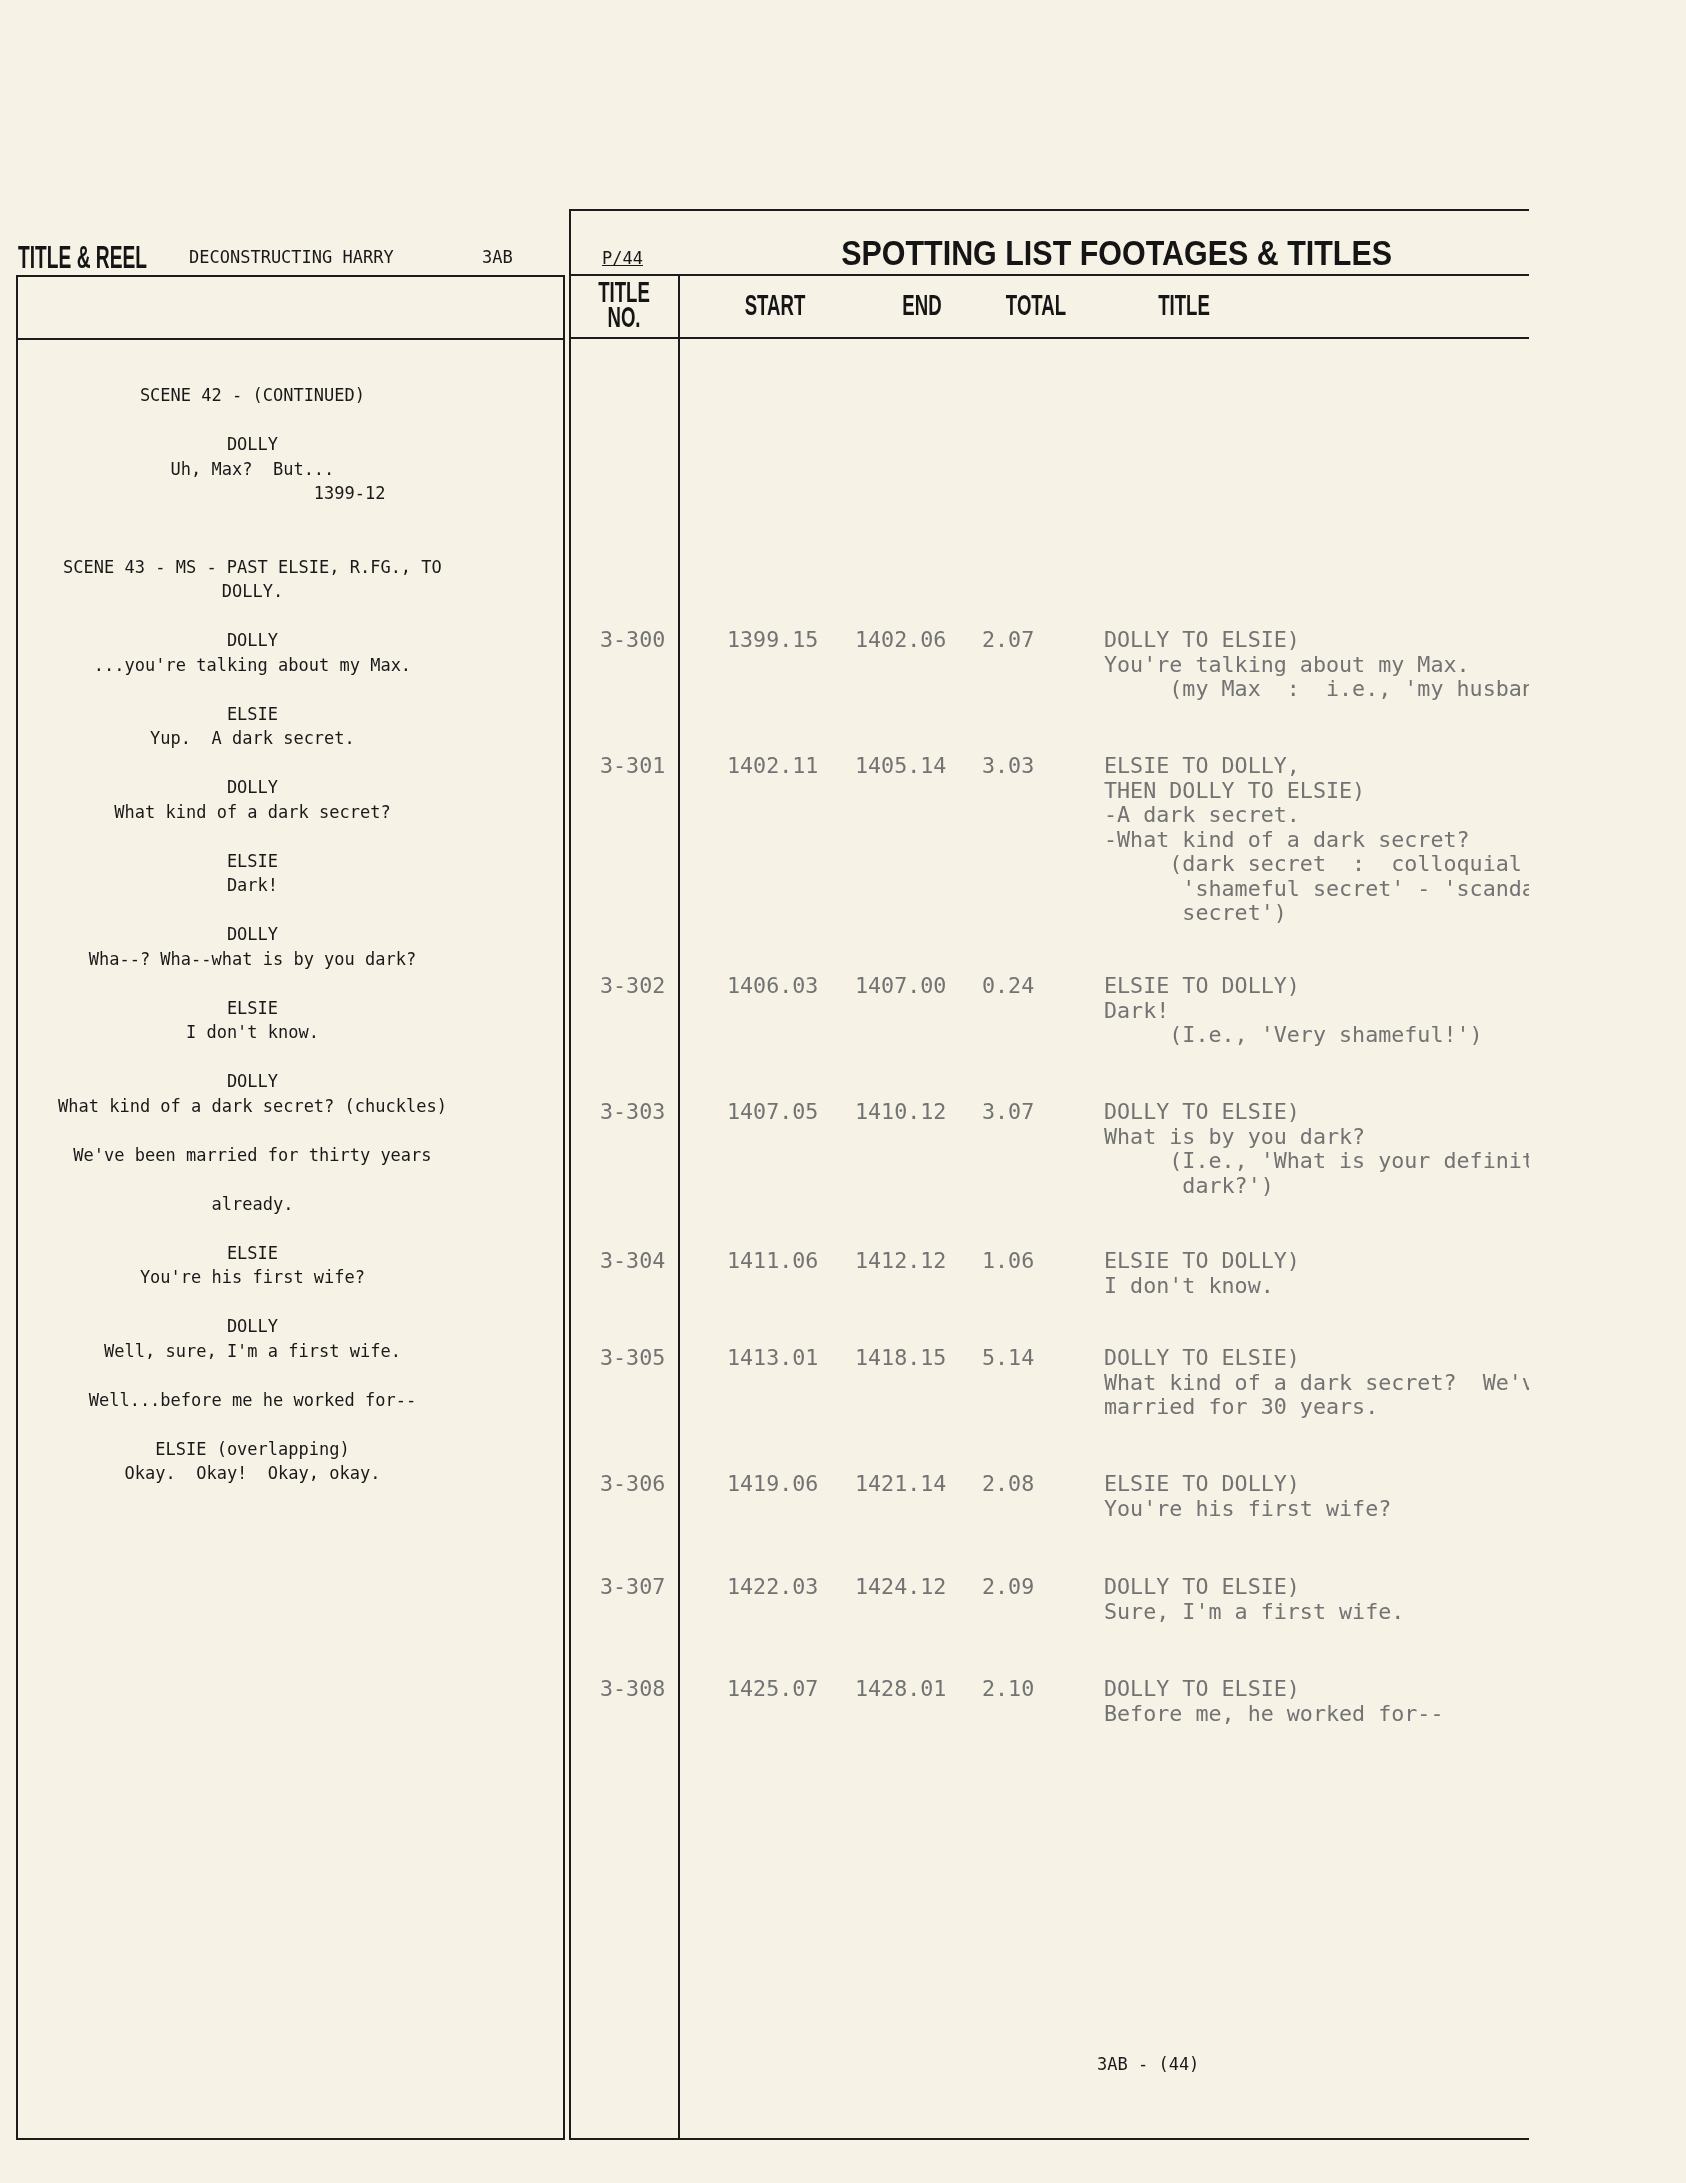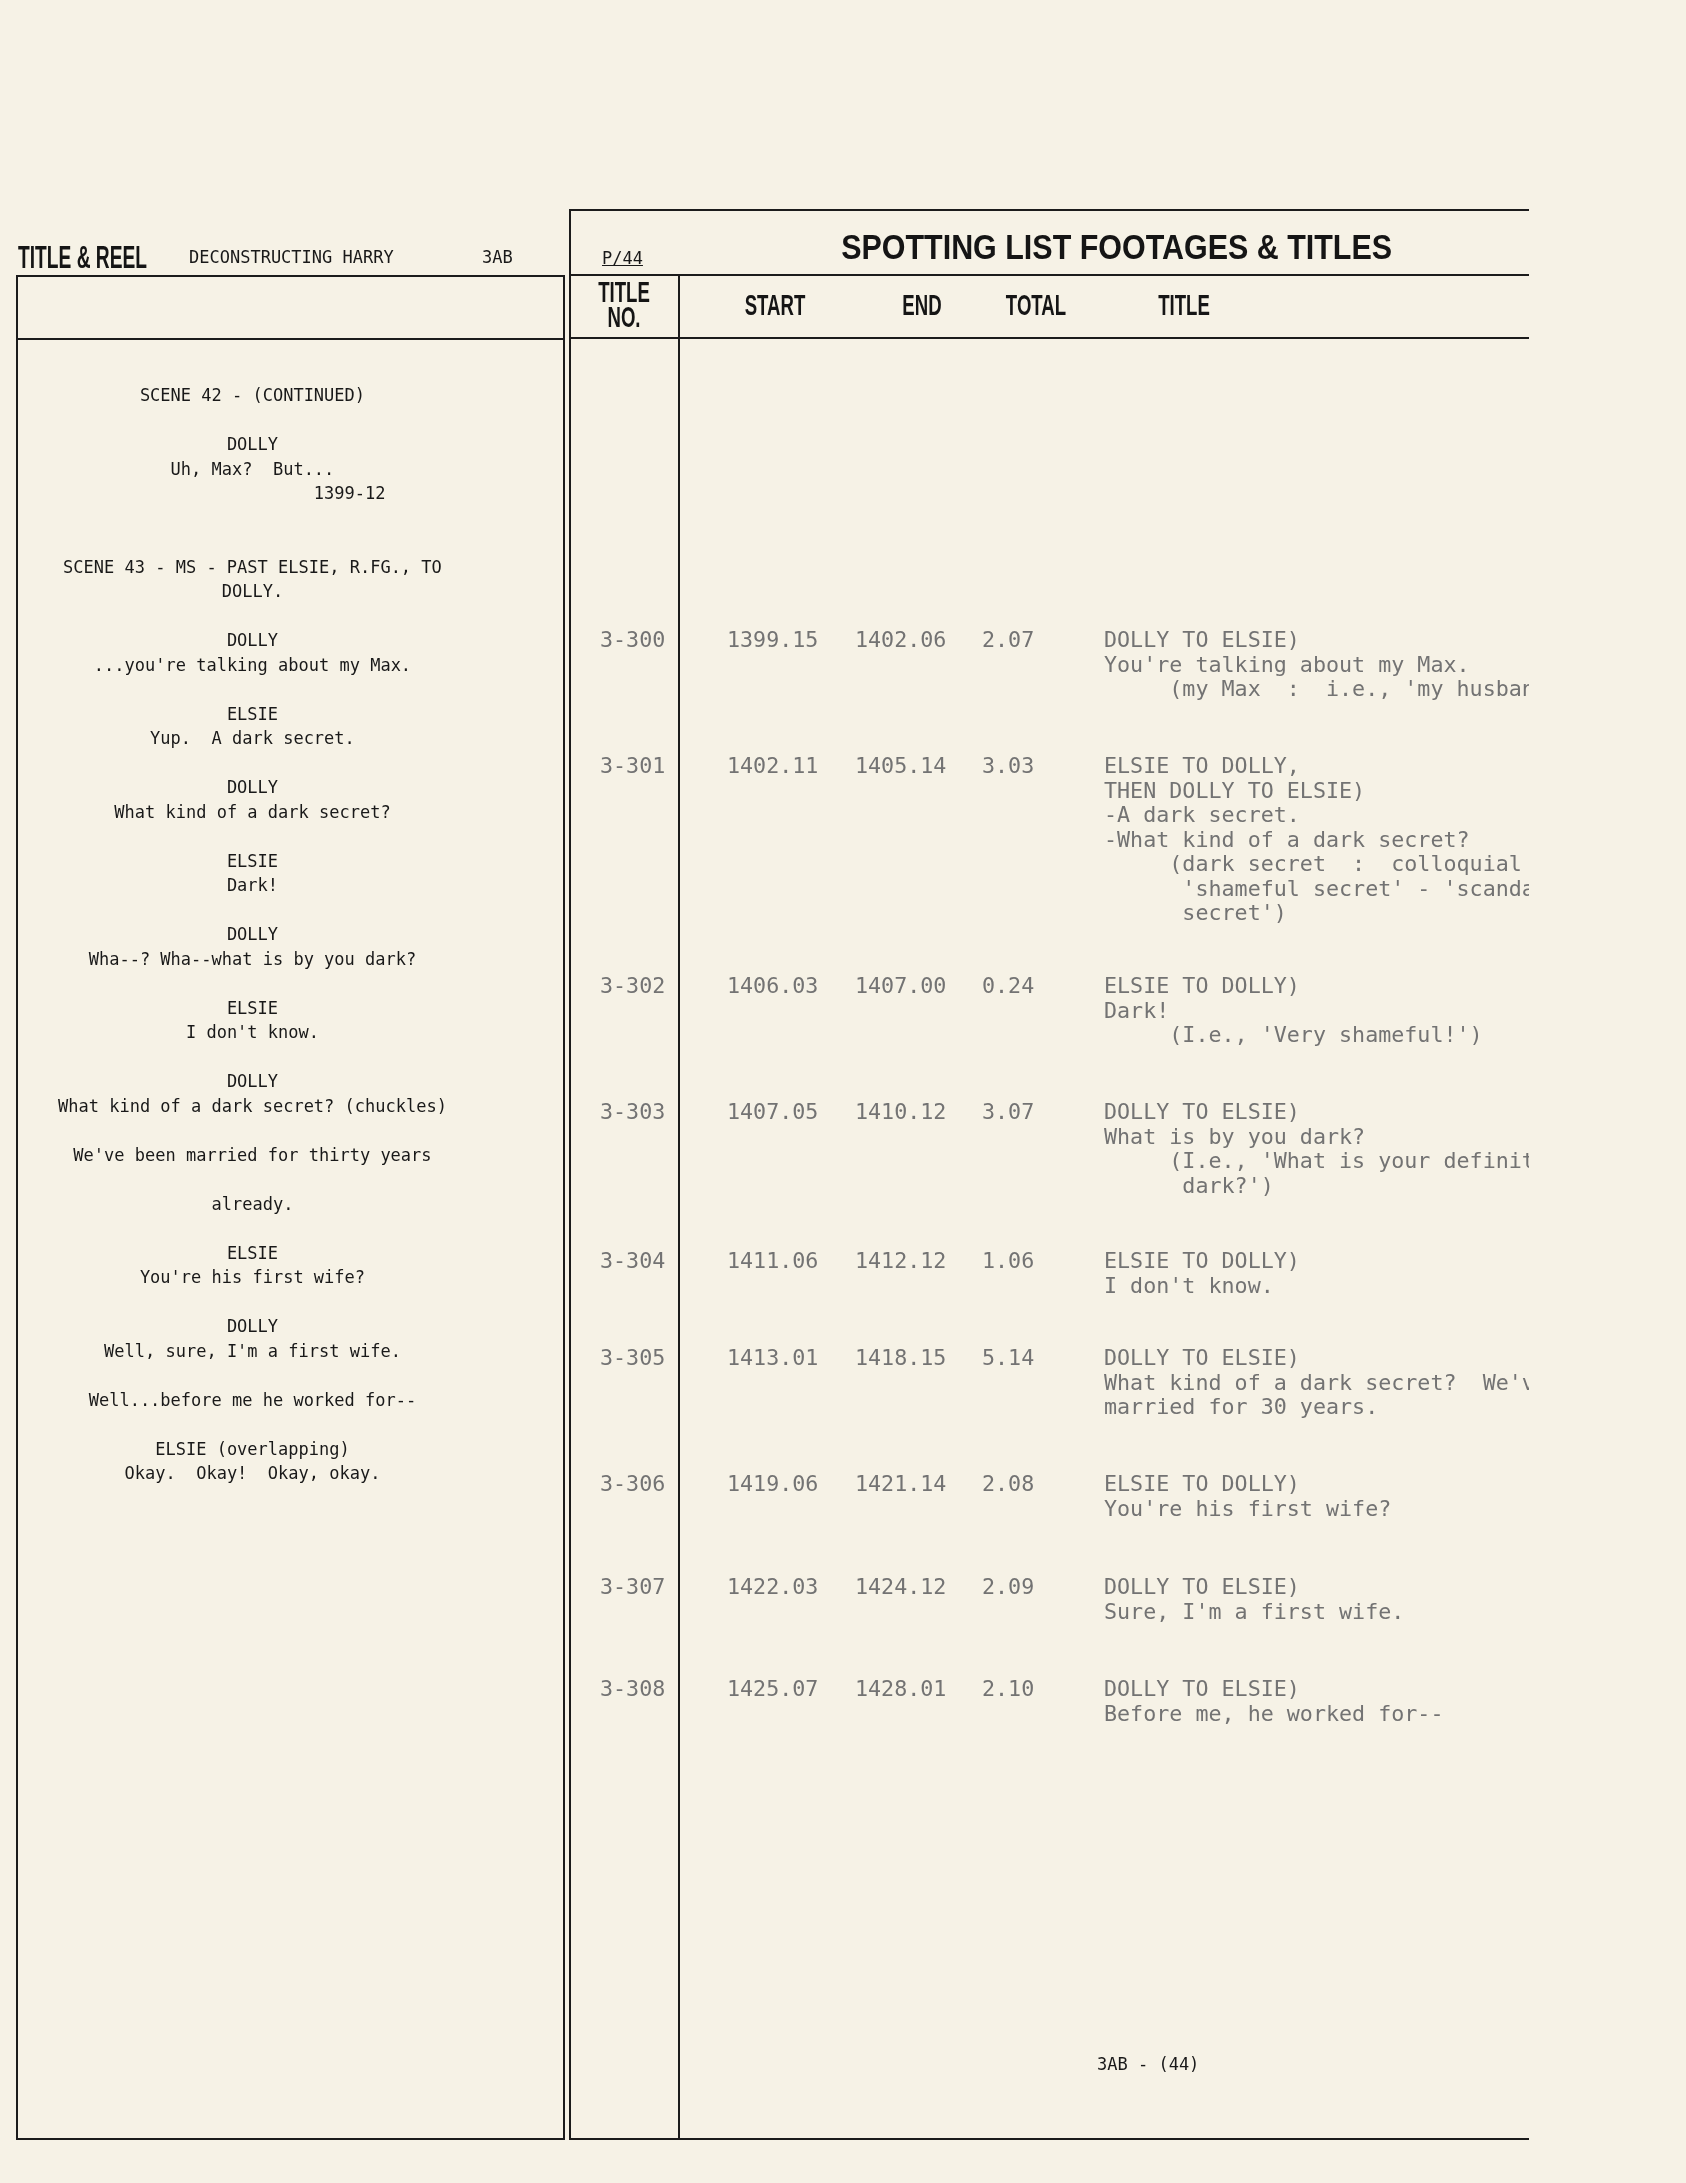--- a/index.html
+++ b/index.html
@@ -115,21 +115,21 @@
 DOLLY
 Well, sure, I'm a first wife.
 
 Well...before me he worked for--
 
 ELSIE (overlapping)
 Okay.  Okay!  Okay, okay.</pre>
 
   <div class="box" style="left:569px;top:209px;width:1095px;height:1931px;"></div>
   <div class="mono" style="left:602px;top:246px;text-decoration:underline;">P/44</div>
-  <div class="center-wrap" style="left:569px;top:227px;width:1095px;">
+  <div class="center-wrap" style="left:569px;top:233px;width:1095px;">
     <span style="font-size:35px;transform:scaleX(0.87);">SPOTTING LIST FOOTAGES &amp; TITLES</span>
   </div>
   <div class="hline" style="left:569px;top:274px;width:1095px;"></div>
 
   <div class="boldhead" style="left:624px;top:275px;font-size:30px;transform:translateX(-50%) scaleX(0.62);">TITLE</div>
   <div class="boldhead" style="left:624px;top:300px;font-size:30px;transform:translateX(-50%) scaleX(0.62);">NO.</div>
   <div class="boldhead" style="left:775px;top:288px;font-size:30px;transform:translateX(-50%) scaleX(0.62);">START</div>
   <div class="boldhead" style="left:922px;top:288px;font-size:30px;transform:translateX(-50%) scaleX(0.62);">END</div>
   <div class="boldhead" style="left:1036px;top:288px;font-size:30px;transform:translateX(-50%) scaleX(0.62);">TOTAL</div>
   <div class="boldhead" style="left:1184px;top:288px;font-size:30px;transform:translateX(-50%) scaleX(0.62);">TITLE</div>

